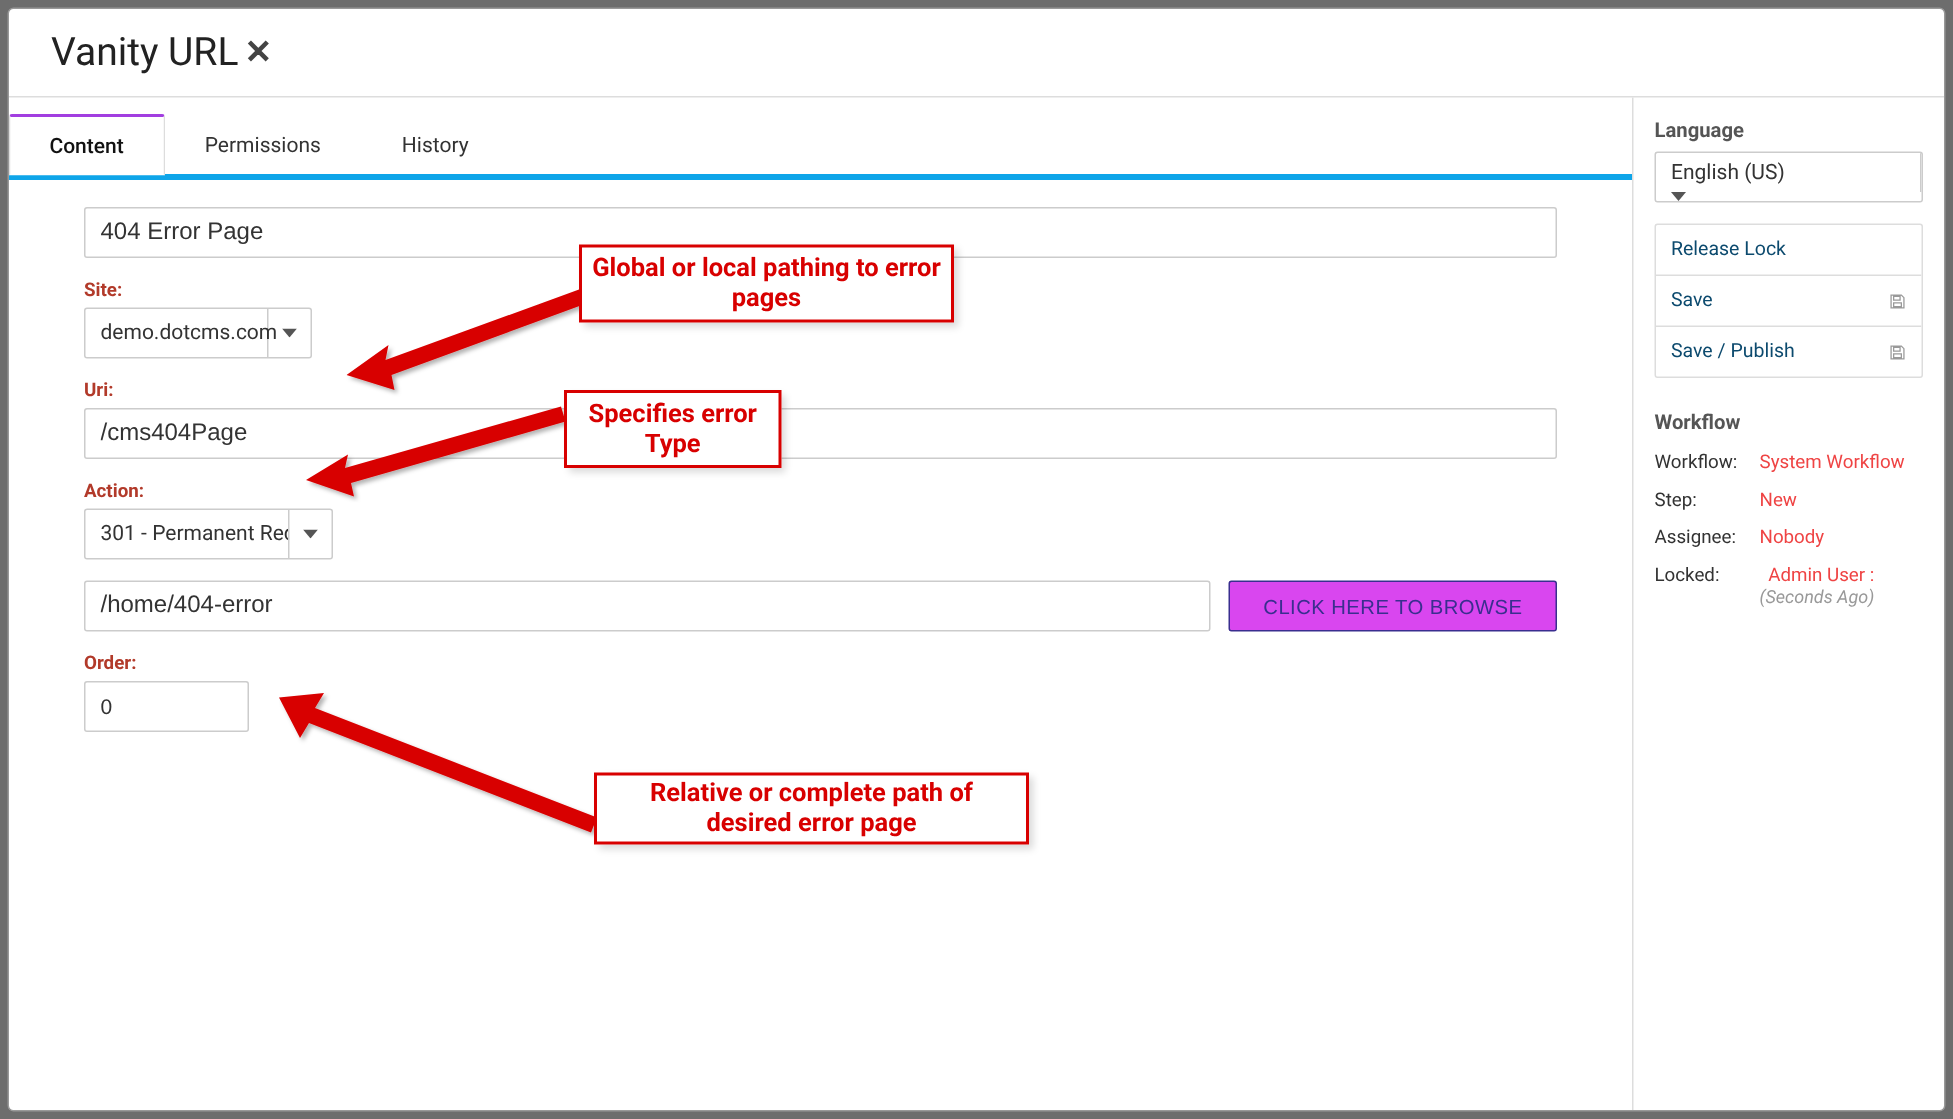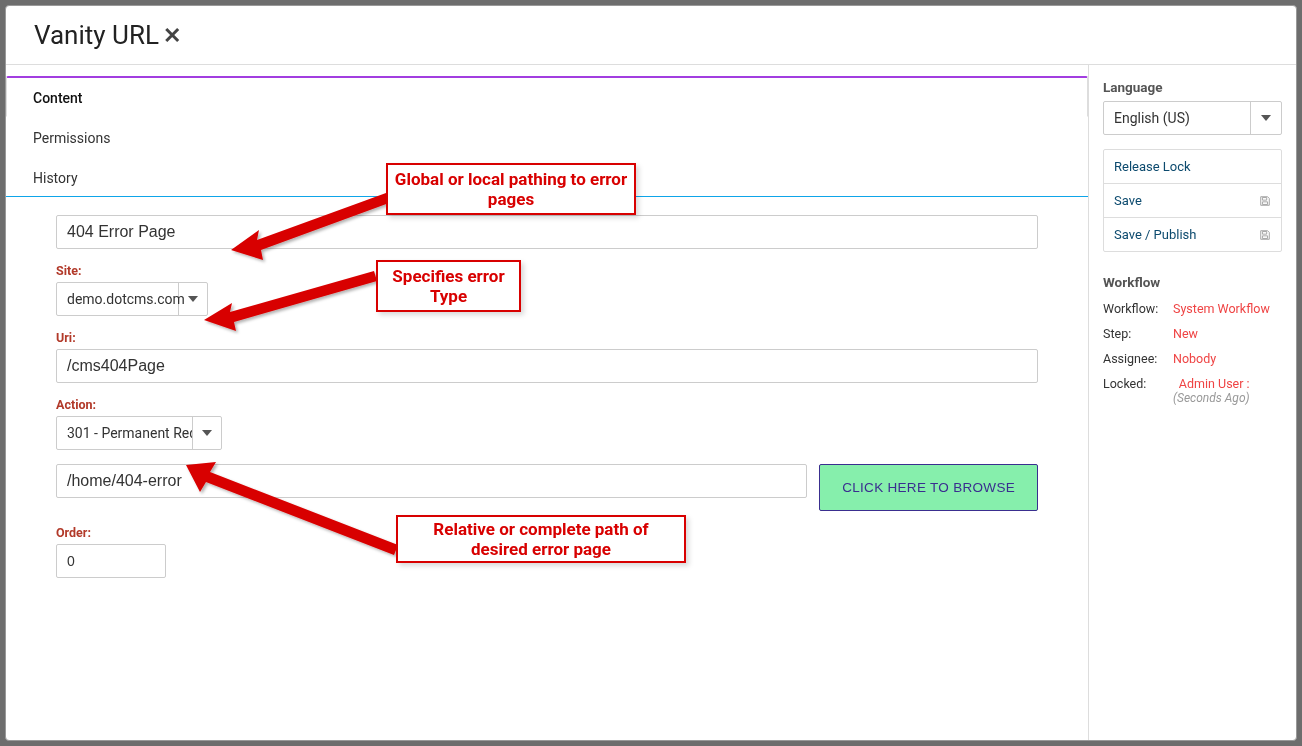--- a/index.html
+++ b/index.html
@@ -44,23 +44,22 @@
     border-top: 1px solid #ddd;
     min-height: 0;
   }
   .main-col {
     flex: 1;
     padding: 0 0 0 0;
     position: relative;
   }
   .tabs {
     display: flex;
-    border-bottom: 1px solid #0ea5e9;
+    border-bottom: 4px solid #0ea5e9;
     margin-top: 10px;
-    flex-direction: column;
   }
   .tab {
     padding: 12px 26px 10px 26px;
     font-size: 14px;
     color: #333;
     cursor: pointer;
     border: 1px solid transparent;
     position: relative;
     top: 1px;
   }
@@ -121,23 +120,23 @@
   .action-select .select-value { width: 136px; white-space: nowrap; overflow: hidden; text-overflow: clip;}
   .forward-row {
     display: flex;
     gap: 12px;
     align-items: stretch;
   }
   .forward-row .text-input { flex: 1; }
   .browse-btn {
     border: 1px solid #3a2e8f;
     color: #3a2e8f;
-    background: #86efac;
+    background: #d946ef;
     padding: 0 22px;
-    height: 47px;
+    height: 34px;
     font-size: 13.5px;
     border-radius: 2px;
     cursor: pointer;
     letter-spacing: .3px;
   }
   .order-input {
     width: 110px;
     height: 34px;
     border: 1px solid #ccc;
     border-radius: 2px;
@@ -160,20 +159,21 @@
     margin-top: 0;
   }
   .side-heading.mt { margin-top: 22px; }
   .lang-select {
     display: flex;
     border: 1px solid #ccc;
     border-radius: 2px;
     height: 34px;
     overflow: hidden;
     background: #fff;
+    flex-direction: column;
   }
   .lang-select .select-value { flex:1; border-right: 1px solid #ccc; }
   .lang-select .select-caret { width: 30px; }
   .action-list {
     margin-top: 14px;
     border: 1px solid #ddd;
     border-radius: 2px;
     overflow: hidden;
   }
   .action-item {

